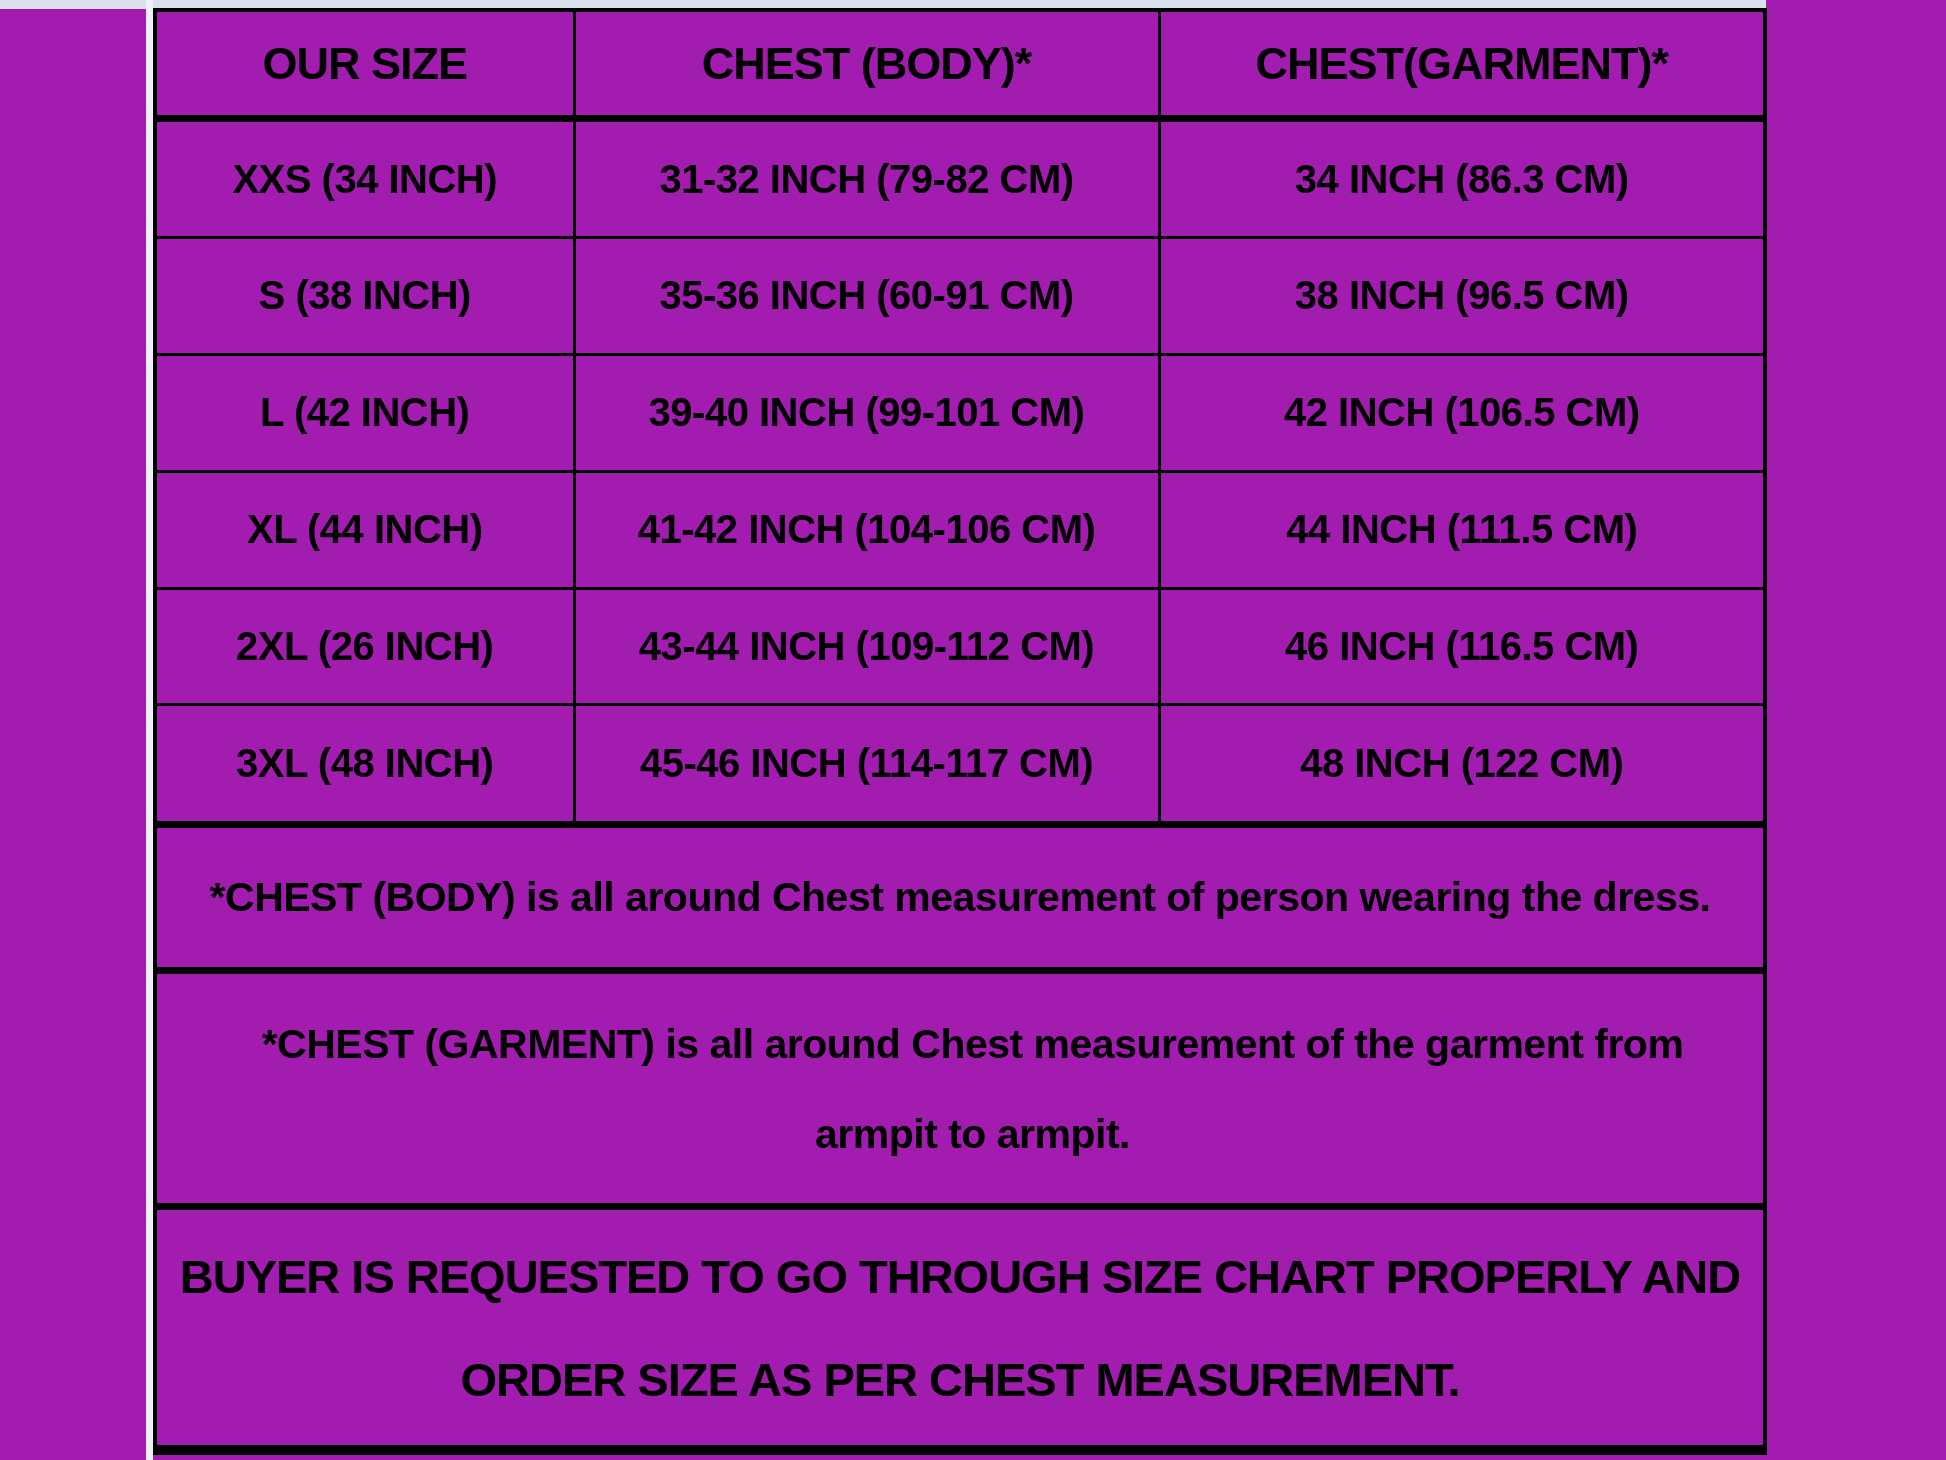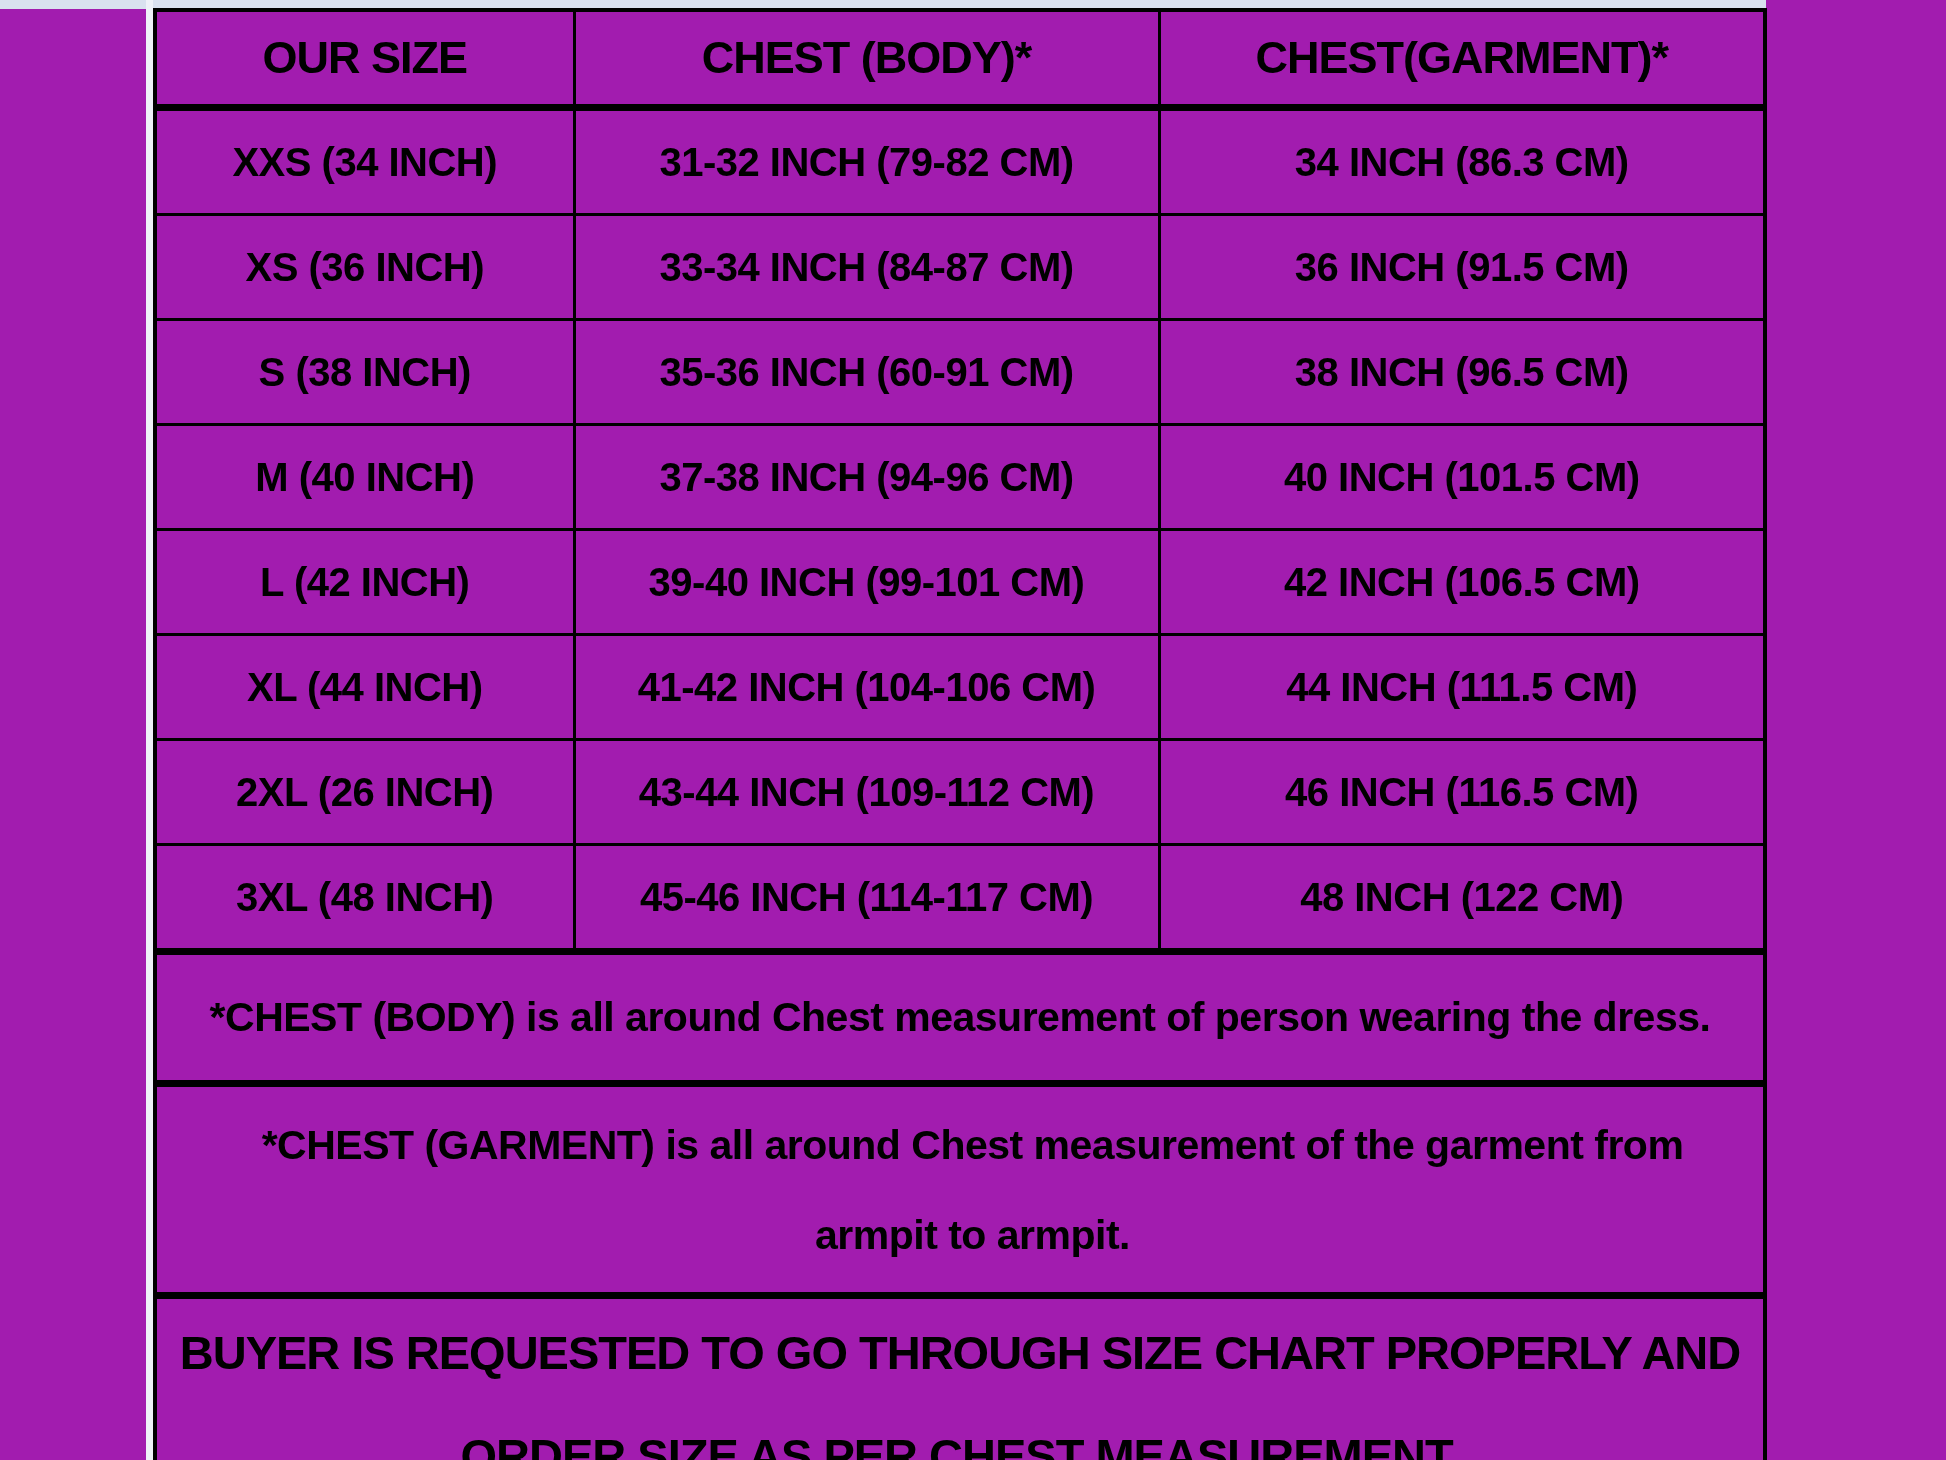--- a/index.html
+++ b/index.html
@@ -114,33 +114,23 @@
       <th>CHEST (BODY)*</th>
       <th>CHEST(GARMENT)*</th>
     </tr>
 
     <tr class="data-row">
       <td>XXS (34 INCH)</td>
       <td>31-32 INCH (79-82 CM)</td>
       <td>34 INCH (86.3 CM)</td>
     </tr>
     <tr class="data-row">
-      <td>XS (36 INCH)</td>
-      <td>33-34 INCH (84-87 CM)</td>
-      <td>36 INCH (91.5 CM)</td>
-    </tr>
-    <tr class="data-row">
       <td>S (38 INCH)</td>
       <td>35-36 INCH (60-91 CM)</td>
       <td>38 INCH (96.5 CM)</td>
-    </tr>
-    <tr class="data-row">
-      <td>M (40 INCH)</td>
-      <td>37-38 INCH (94-96 CM)</td>
-      <td>40 INCH (101.5 CM)</td>
     </tr>
     <tr class="data-row">
       <td>L (42 INCH)</td>
       <td>39-40 INCH (99-101 CM)</td>
       <td>42 INCH (106.5 CM)</td>
     </tr>
     <tr class="data-row">
       <td>XL (44 INCH)</td>
       <td>41-42 INCH (104-106 CM)</td>
       <td>44 INCH (111.5 CM)</td>

